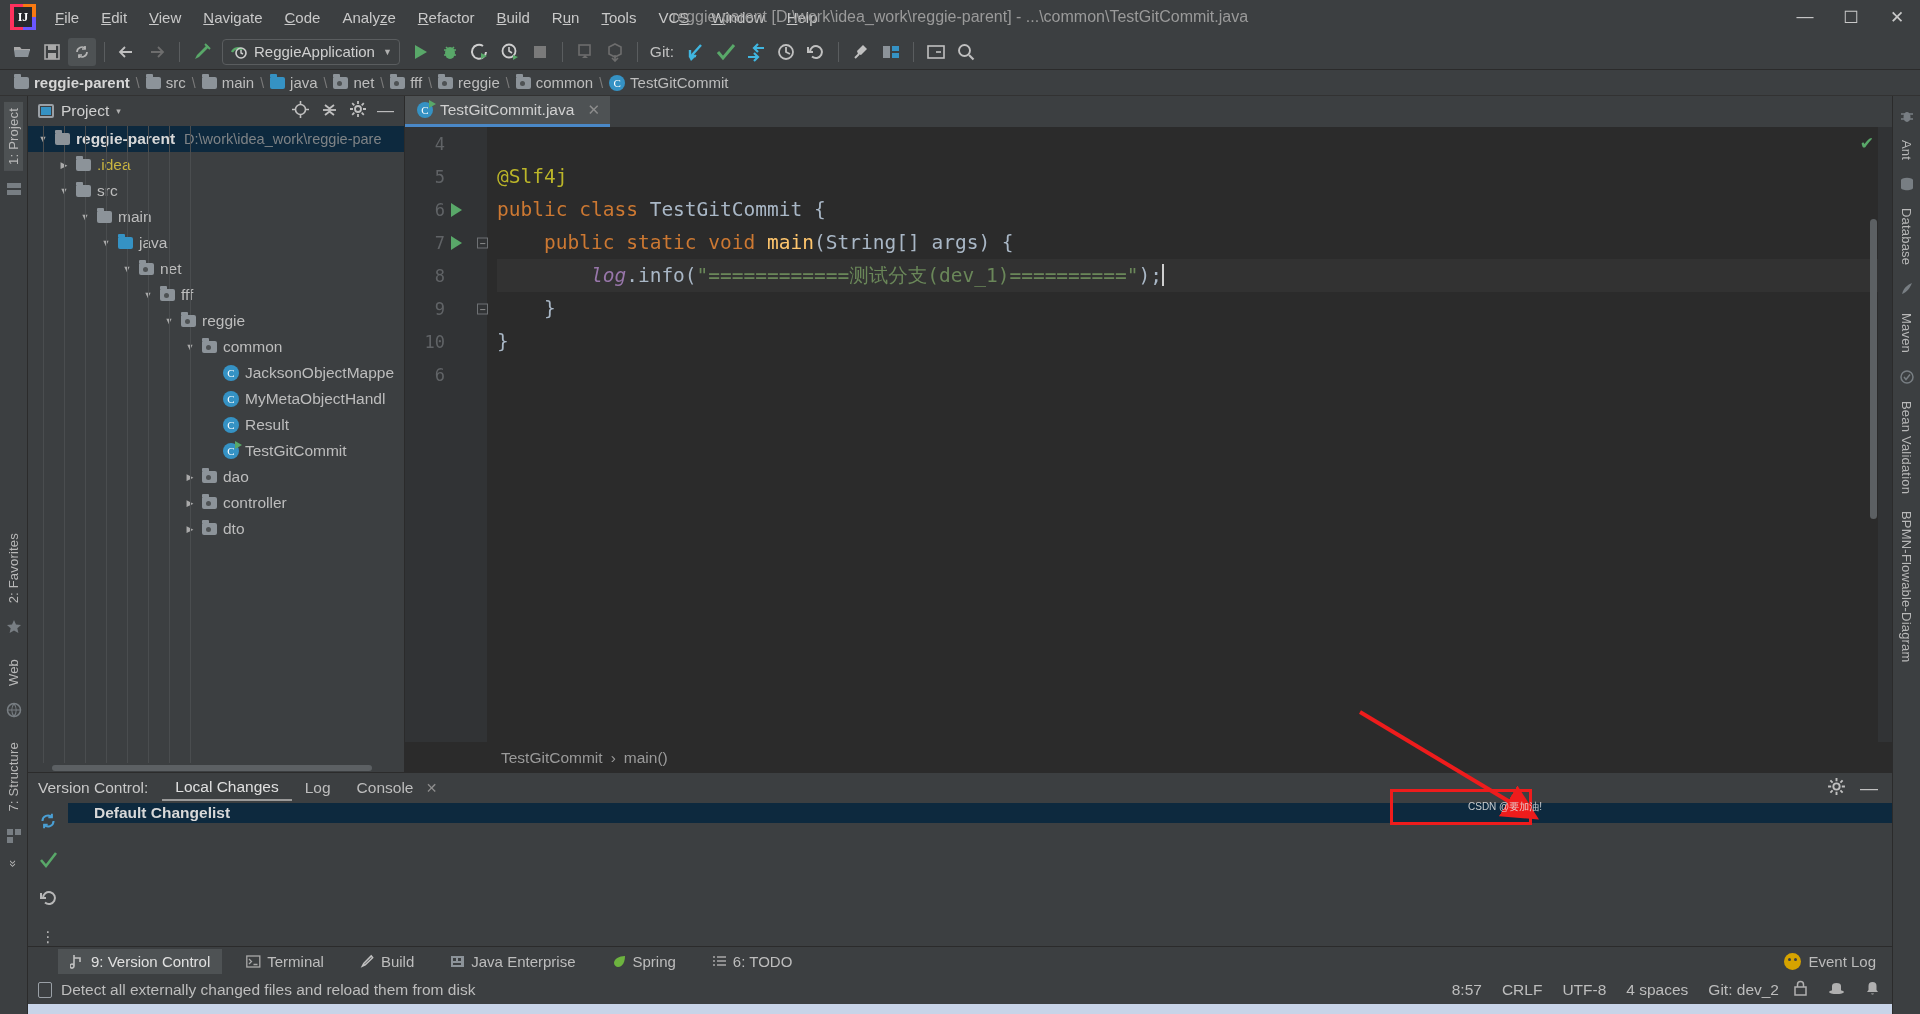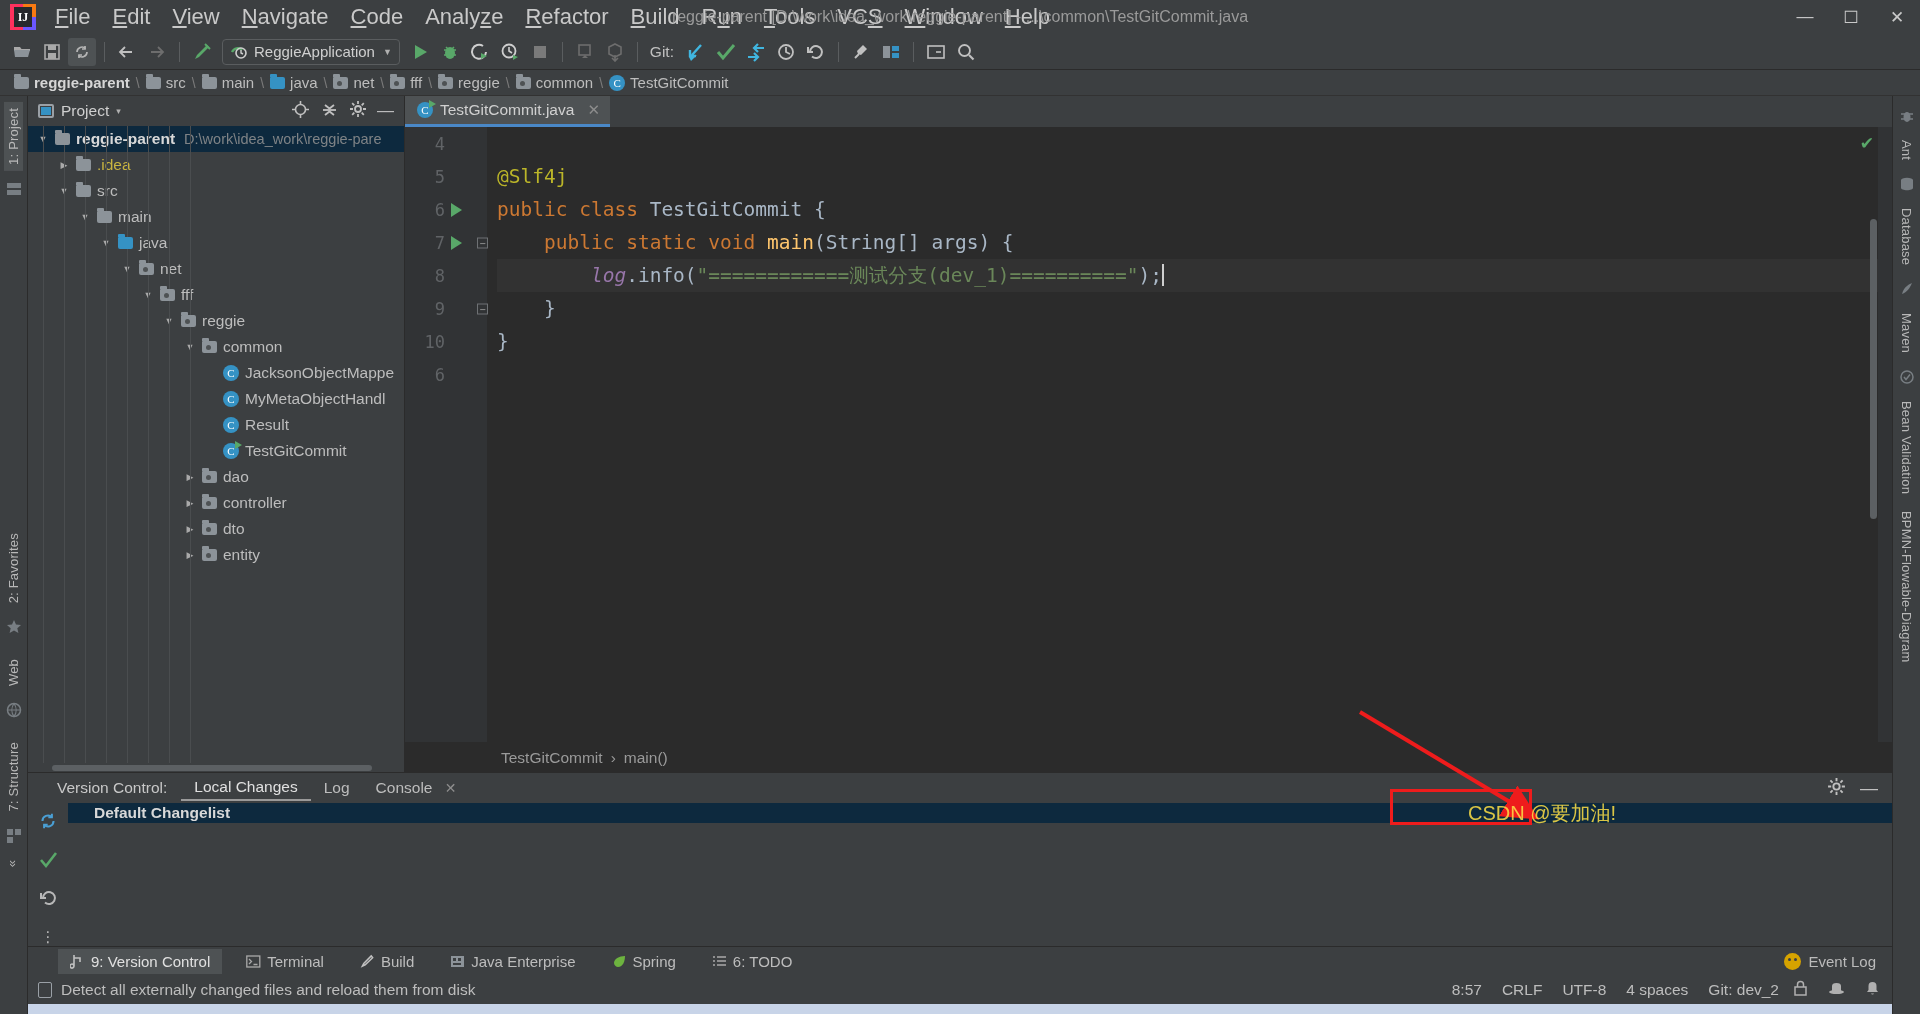--- a/index.html
+++ b/index.html
@@ -19,21 +19,21 @@
   }
   .ij-logo { width: 26px; height: 26px; margin: 0 8px 0 10px; position: relative; flex: 0 0 26px; }
   .ij-logo .sq1 { position:absolute; left:0; top:0; width:13px; height:13px; background:#fe315d; }
   .ij-logo .sq2 { position:absolute; right:0; top:0; width:13px; height:13px; background:#f97a12; }
   .ij-logo .sq3 { position:absolute; left:0; bottom:0; width:13px; height:13px; background:#fe315d; }
   .ij-logo .sq4 { position:absolute; right:0; bottom:0; width:13px; height:13px; background:#6b57ff; }
   .ij-logo .inner { position:absolute; left:4px; top:3px; width:18px; height:20px; background:#27282c;
       color:#fff; font-size:12px; font-weight:bold; text-align:center; line-height:20px; font-family:"Liberation Serif", serif;}
   .menubar { display: flex; align-items: center; gap: 0px; }
   .menu-item {
-    font-size: 22px; color: #c9c9c9; padding: 4px 11px; cursor: default; white-space: nowrap;
+    font-size: 15px; color: #c9c9c9; padding: 4px 11px; cursor: default; white-space: nowrap;
   }
   .menu-item u { text-decoration: underline; }
   .win-title {
     position: absolute; left: 0; right: 0; text-align: center;
     font-size: 16px; color: #9a9a9a; pointer-events: none; white-space: nowrap;
   }
   .win-btns { margin-left: auto; display: flex; align-items: center; z-index: 5; }
   .win-btn { width: 46px; height: 34px; display:flex; align-items:center; justify-content:center;
     color:#c9c9c9; font-size:17px; }
 
@@ -145,21 +145,21 @@
   .caret-bar { display:inline-block; width:2px; height:22px; background:#cfcfcf; vertical-align:-4px; }
   .editor-marks { position: absolute; right: 0; top: 0; bottom: 0; width: 14px; background: #313335;}
   .ok-check { position: absolute; right: 18px; top: 6px; color: #59a869; font-size: 17px; font-weight: bold;}
   .vscroll { position: absolute; right: 15px; top: 92px; width: 7px; height: 300px; background: #5c6063; border-radius: 4px;}
   .bc-bottom { height: 30px; flex: 0 0 30px; background: #2b2b2b; display: flex; align-items: center;
      padding-left: 96px; gap: 8px; font-size: 15.5px; color: #9a9a9a; border-top: 1px solid #2b2b2b;}
 
   
   .vcs-panel { flex: 0 0 172px; display: flex; flex-direction: column; background: #3c3f41; border-top: 1px solid #2b2b2b;}
   .vcs-header { height: 30px; flex: 0 0 30px; display: flex; align-items: center; padding-left: 10px; gap: 0; font-size: 15.5px;}
-  .vcs-title { color: #c8c8c8; margin-right: 14px; margin-left: 19px;}
+  .vcs-title { color: #c8c8c8; margin-right: 14px;}
   .vcs-tab { padding: 3px 13px; color: #bdbdbd; position: relative;}
   .vcs-tab.active { color: #e0e0e0; border-bottom: 2px solid #9a9a9a; }
   .vcs-tab .x { color: #8d8d8d; margin-left: 8px; font-size: 14px;}
   .vcs-actions { margin-left: auto; display: flex; align-items: center; gap: 14px; padding-right: 14px;}
   .vcs-body { flex: 1 1 auto; display: flex; min-height: 0;}
   .vcs-side { width: 40px; flex: 0 0 40px; display: flex; flex-direction: column; align-items: center;
      gap: 14px; padding-top: 8px; font-size: 17px;}
   .vcs-content { flex: 1 1 auto; background: #3c3f41; }
   .changelist { height: 20px; background: #0d293e; display: flex; align-items: center; padding-left: 26px;
      font-size: 15.5px; font-weight: bold; color: #d8d8d8;}
@@ -178,21 +178,21 @@
   .statusbar { height: 28px; flex: 0 0 28px; background: #3c3f41; display: flex; align-items: center;
      padding-left: 10px; gap: 9px; font-size: 15.5px; color: #bdbdbd; position: relative; }
   .sb-right { margin-left: auto; display: flex; align-items: center; gap: 20px; padding-right: 12px; }
   .sb-item { color: #bdbdbd; white-space: nowrap; }
   .doc-ic { width: 14px; height: 16px; border: 1.5px solid #9aa0a6; border-radius: 2px; }
   .bottom-strip { height: 10px; flex: 0 0 10px; background: #c8d4e8;}
 
   
   .anno-box { position: absolute; border: 3px solid #ee1c1c; pointer-events: none; }
   .anno-arrow { position: absolute; pointer-events: none; }
-  .watermark { position: absolute; font-size: 20px; color: #fde047; opacity: .85; pointer-events:none;}
+  .watermark { position: absolute; font-size: 10px; color: #e5e5e5; opacity: .85; pointer-events:none;}
 </style>
 </head>
 <body>
 
 <div id="app">
 
   <div class="titlebar">
     <div class="ij-logo">
       <div class="sq1"></div>
         <div class="sq2"></div>
@@ -593,27 +593,20 @@
                 </span>
                 <span class="tlabel">controller</span>
               </div>
               <div class="tnode" style="padding-left: 155px;">
                 <span class="tw">▶</span>
                 <span style="margin-left: 5px; display: inline-flex;">
                   <span class="folder-ic pkg"></span>
                 </span>
                 <span class="tlabel">dto</span>
               </div>
-              <div class="tnode" style="padding-left: 155px;">
-                <span class="tw">▶</span>
-                <span style="margin-left: 5px; display: inline-flex;">
-                  <span class="folder-ic pkg"></span>
-                </span>
-                <span class="tlabel">entity</span>
-              </div>
             </div>
           <div class="tree-hscroll">
               <div class="thumb"></div>
             </div>
         </div>
 
         <div class="editor-wrap">
           <div class="tabstrip">
             <div class="etab">
               <span class="cls-ic run">C</span>

